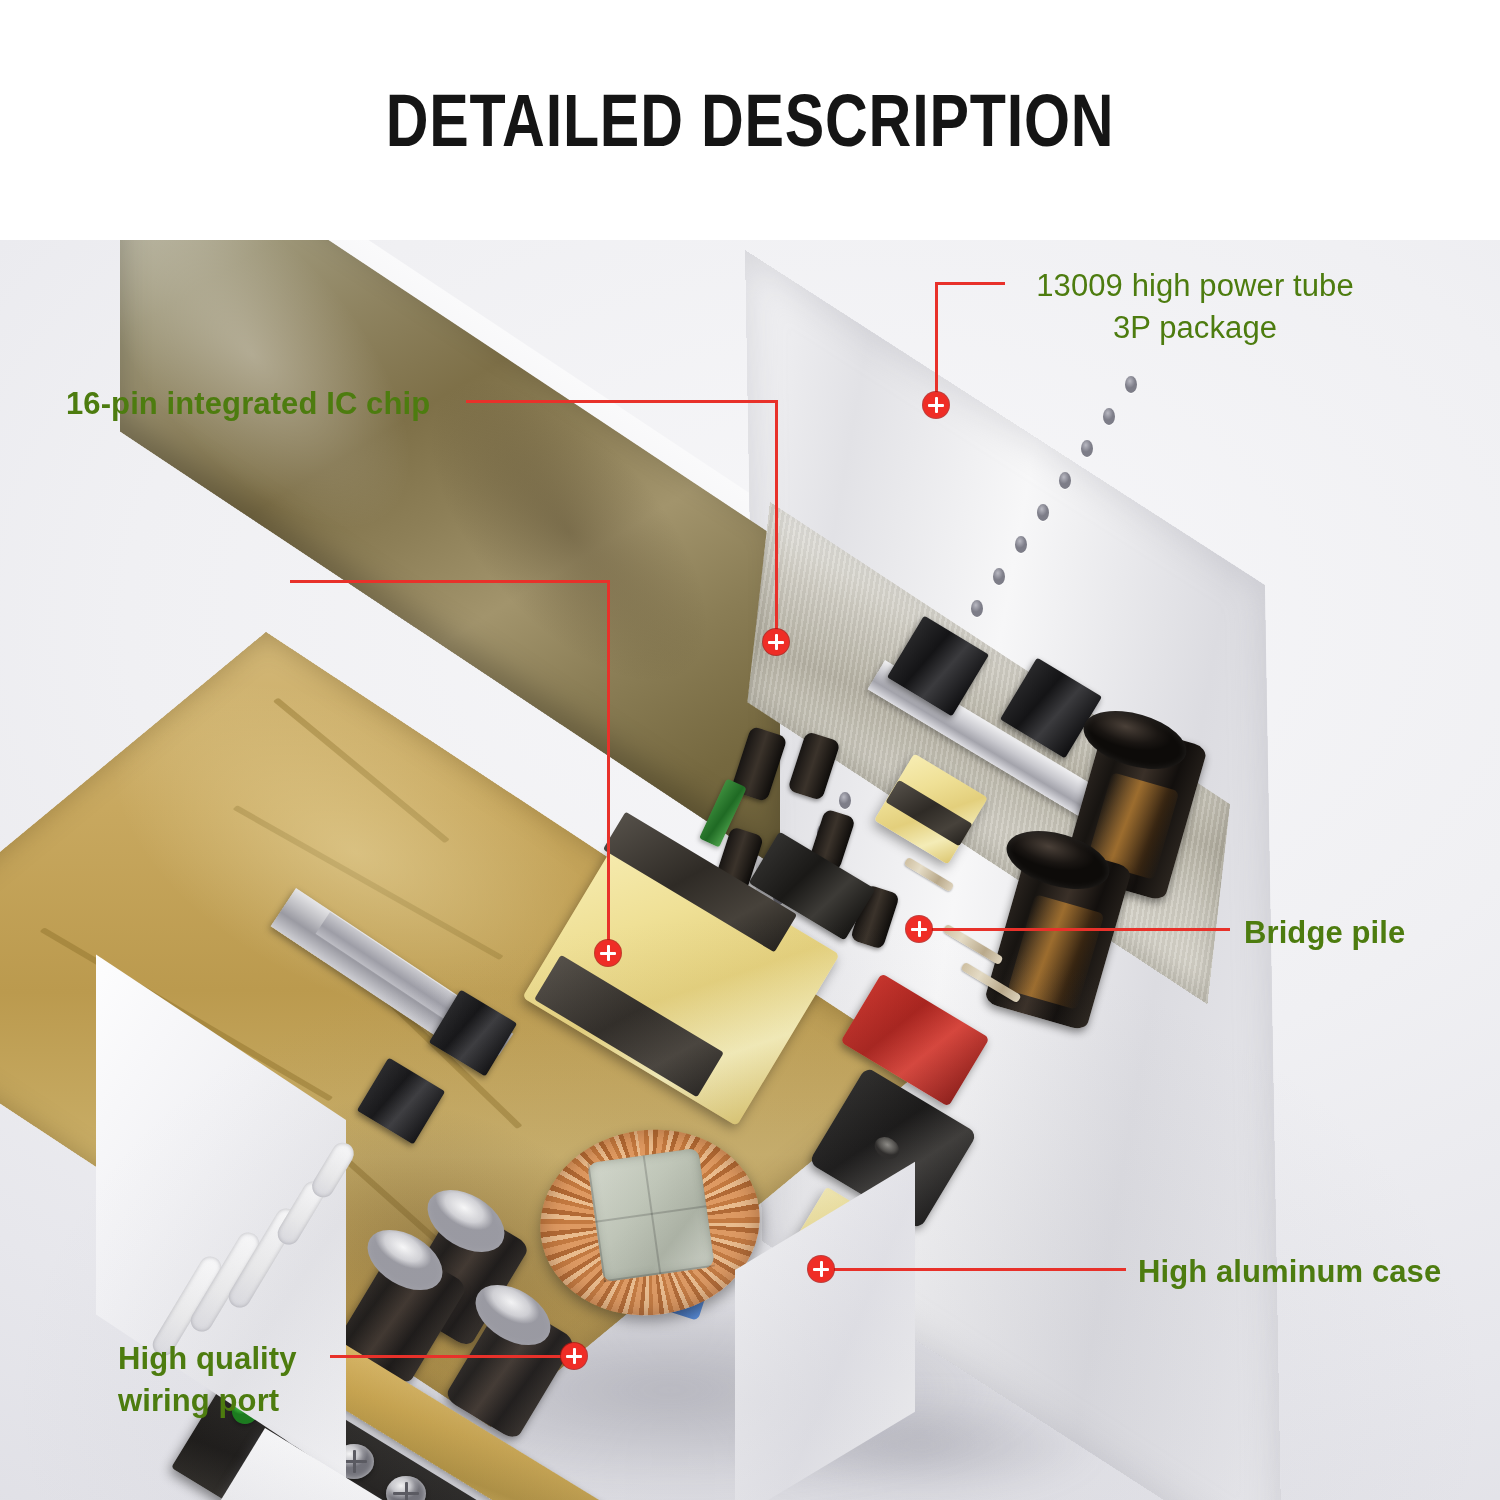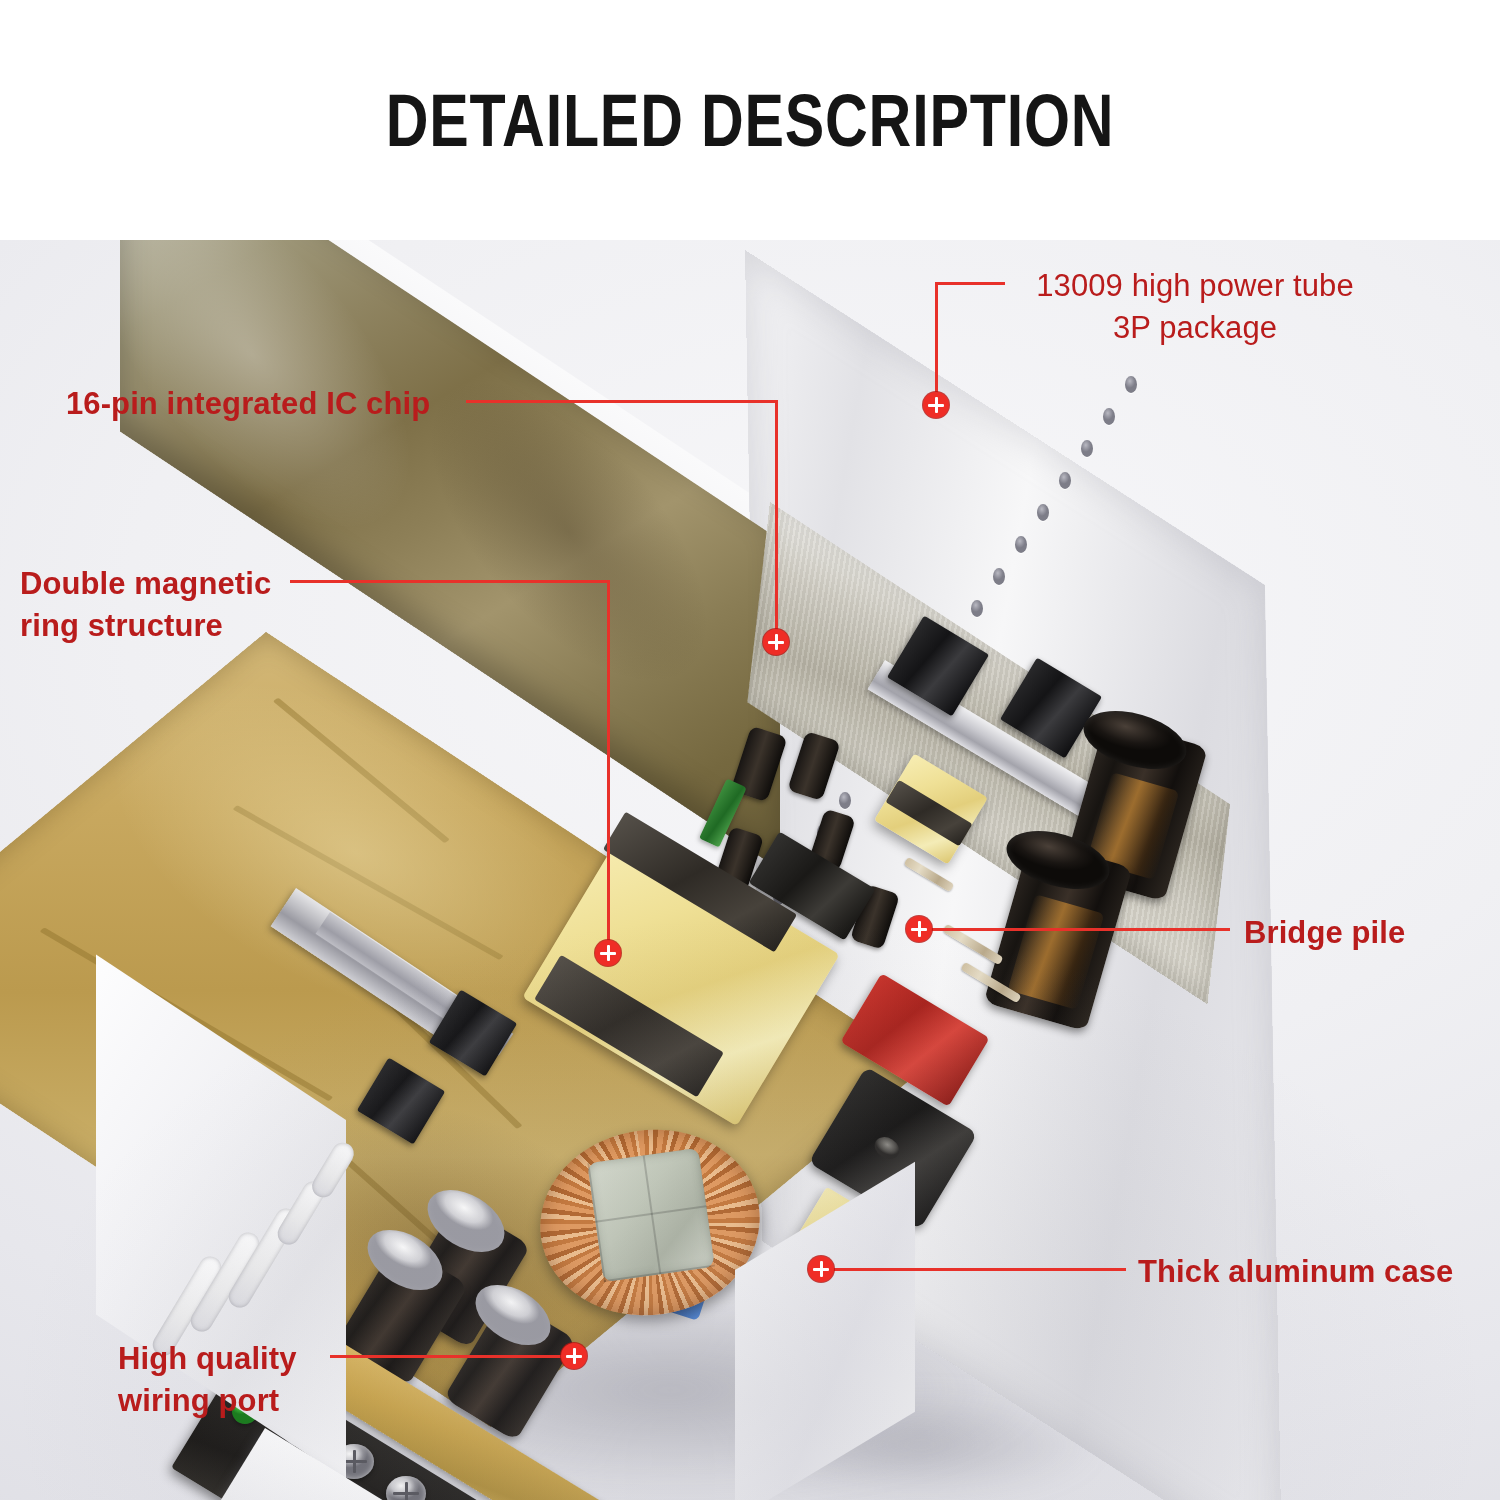--- a/index.html
+++ b/index.html
@@ -293,21 +293,21 @@
     position:absolute; left:735px; top:1030px; width:180px; height:250px;
     background:linear-gradient(120deg,#f8f8fa,#e9e9ee 60%,#f4f4f6);
     transform:skewY(-31deg); transform-origin:left top;
   }
 
   
   .ann-layer{ position:absolute; inset:0; pointer-events:none; }
   .lbl{
     position:absolute;
     font-family:"Liberation Sans", sans-serif;
-    font-size:31px; color:#b91c1c; line-height:1.34;
+    font-size:31px; color:#4d7c0f; line-height:1.34;
     white-space:pre-line; letter-spacing:.1px;
   }
   .lbl.c{ text-align:center; }
   .lbl.l{ text-align:left;font-weight:bold; }
 
   .ln{ position:absolute; background:#e8312a; }
   .ln.h{ height:3px; }
   .ln.v{ width:3px; }
 
   .mk{
@@ -467,31 +467,29 @@
 3P package</div>
     <div class="ln h" style="left:935px; top:282px; width:70px;"></div>
     <div class="ln v" style="left:935px; top:282px; height:122px;"></div>
     <div class="mk" style="left:923px; top:392px;"></div>
 
     <div class="lbl l" style="left:66px; top:383px; width:420px;">16-pin integrated IC chip</div>
     <div class="ln h" style="left:466px; top:400px; width:312px;"></div>
     <div class="ln v" style="left:775px; top:400px; height:242px;"></div>
     <div class="mk" style="left:763px; top:629px;"></div>
 
-    <div class="lbl l" style="left:20px; top:563px; width:300px;">Double magnetic
-ring structure</div>
     <div class="ln h" style="left:290px; top:580px; width:320px;"></div>
     <div class="ln v" style="left:607px; top:580px; height:372px;"></div>
     <div class="mk" style="left:595px; top:940px;"></div>
 
     <div class="lbl l" style="left:1244px; top:912px; width:300px;">Bridge pile</div>
     <div class="ln h" style="left:925px; top:928px; width:305px;"></div>
     <div class="mk" style="left:906px; top:916px;"></div>
 
-    <div class="lbl l" style="left:1138px; top:1251px; width:360px;">Thick aluminum case</div>
+    <div class="lbl l" style="left:1138px; top:1251px; width:360px;">High aluminum case</div>
     <div class="ln h" style="left:828px; top:1268px; width:298px;"></div>
     <div class="mk" style="left:808px; top:1256px;"></div>
 
     <div class="lbl l" style="left:118px; top:1338px; width:300px;">High quality
 wiring port</div>
     <div class="ln h" style="left:330px; top:1355px; width:240px;"></div>
     <div class="mk" style="left:561px; top:1343px;"></div>
   </div>
 </div>
 

